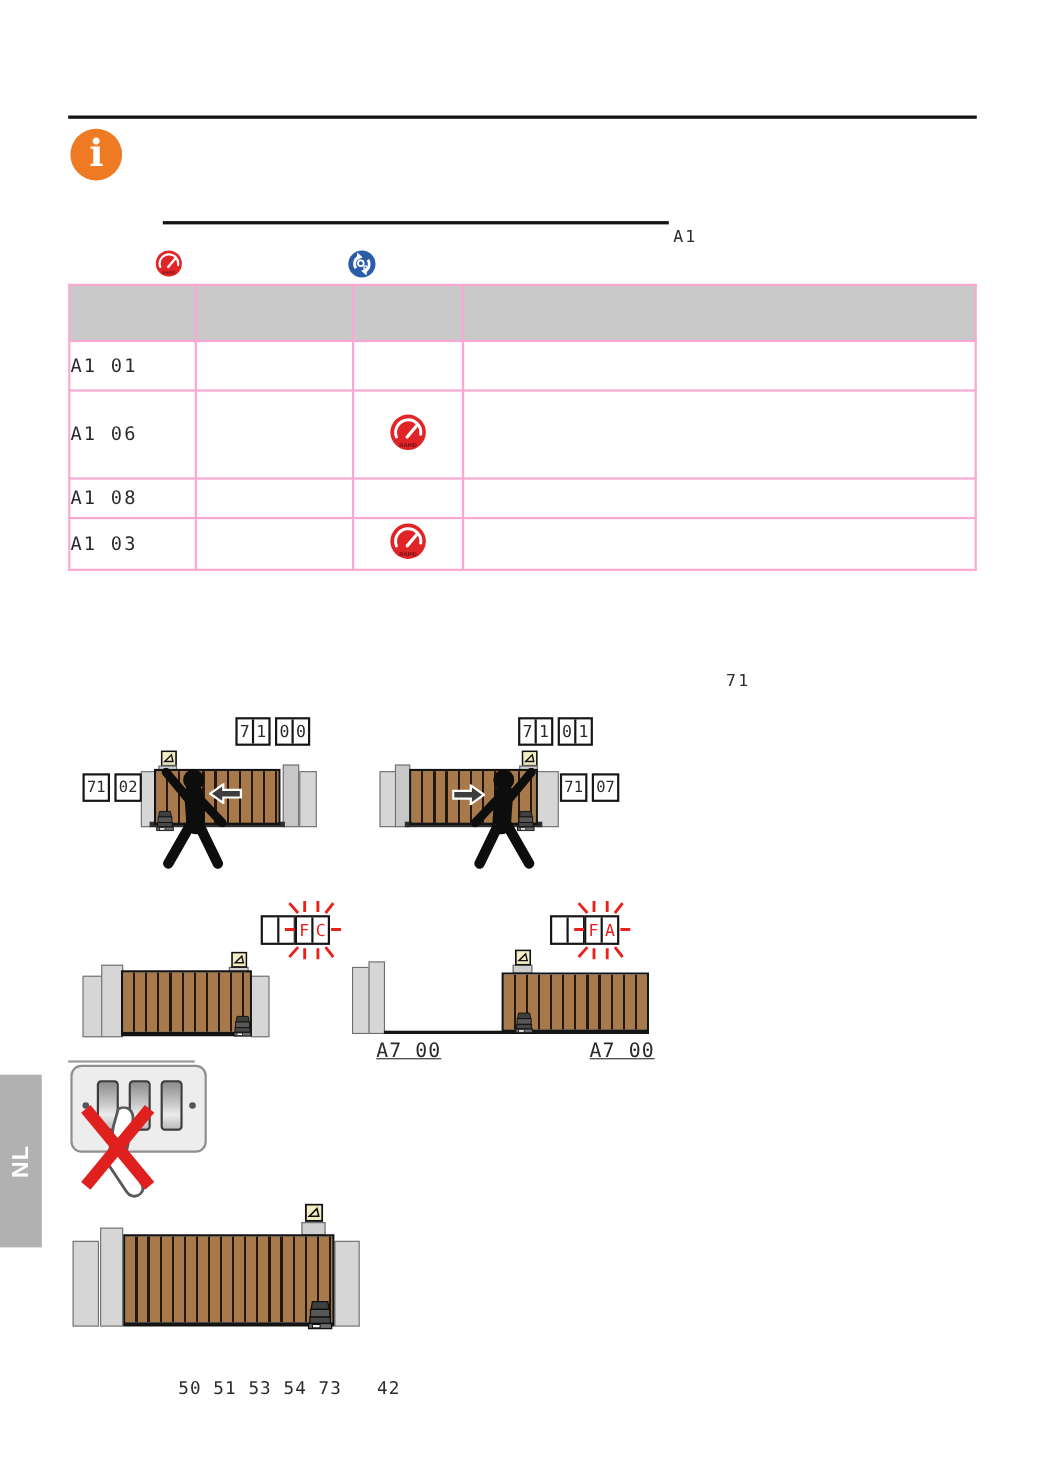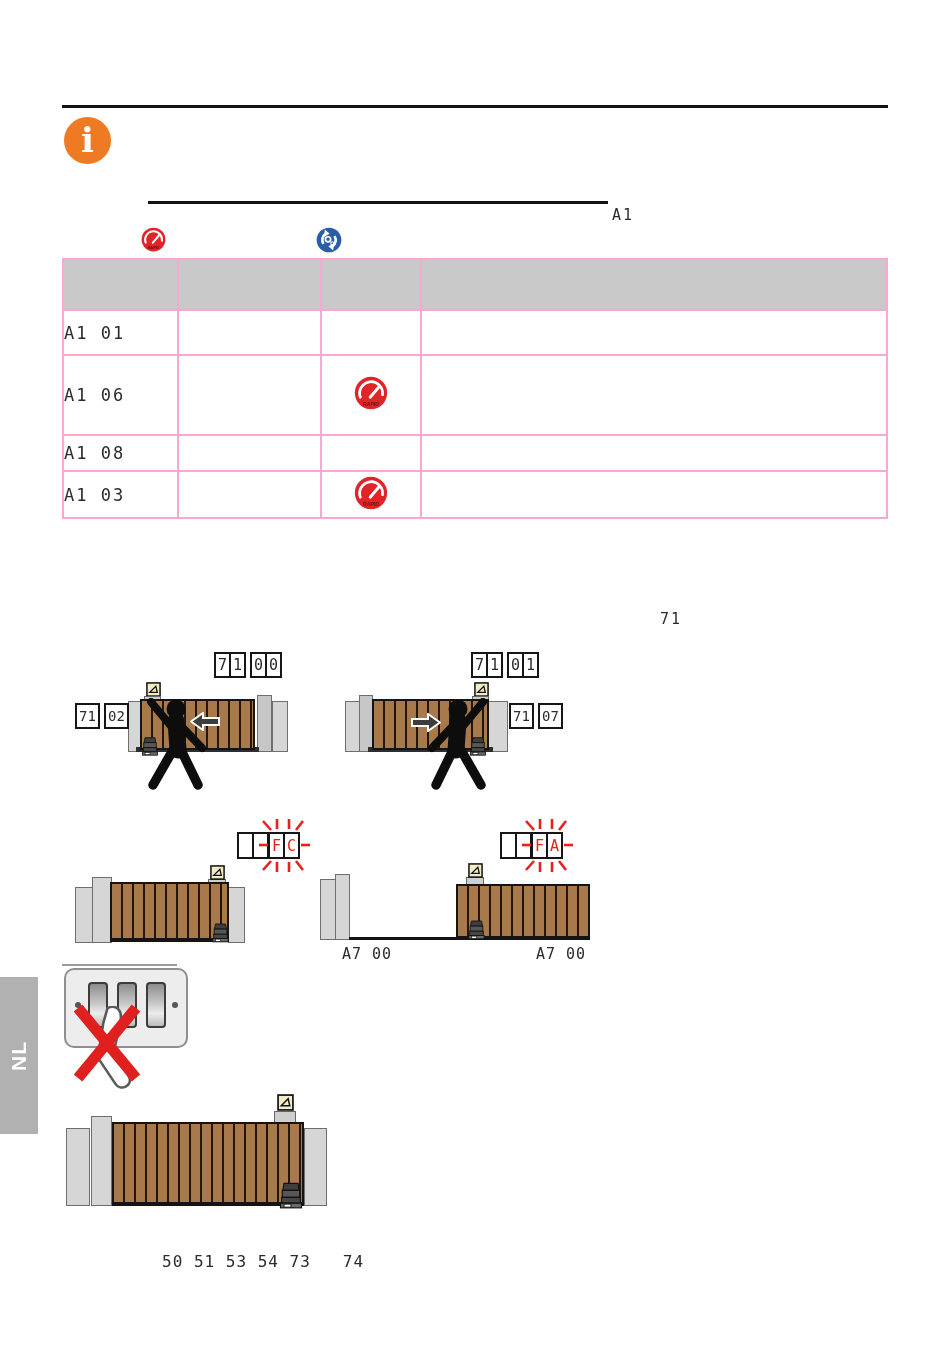--- a/index.html
+++ b/index.html
@@ -58,21 +58,21 @@
   }
   .screw { width:6px; height:6px; border-radius:50%; background:#555; }
   
   .lang-tab {
     background:#b1b1b1; display:flex; align-items:center; justify-content:center;
   }
   .lang-tab span {
     color:#fff; font-weight:bold; font-size:21px; transform:rotate(-90deg);
     letter-spacing:1px;
   }
-  .a7label { font-size:15px; letter-spacing:1px; white-space:pre; }
+  .a7label { font-size:18px; letter-spacing:1px; white-space:pre;text-decoration:underline; }
 </style>
 </head>
 <body>
 
 <div id="canvas">
 
   <div class="abs rule" style="left:62px;top:105px;width:826px;height:2.5px;"></div>
 
   <div class="abs info-circle" style="left:64px;top:117px;">
     <span>i</span>
@@ -412,15 +412,15 @@
       <svg width="24" height="28" viewBox="0 0 20 24">
           <path fill="#3f3f3f" stroke="#111" d="M4 2 h12 l1 6 h-14 z"></path>
           <rect x="2.5" y="8" width="15" height="6" fill="#575757" stroke="#111"></rect>
           <rect x="2" y="14" width="16" height="5" fill="#474747" stroke="#111"></rect>
           <rect x="1" y="19" width="18" height="4" fill="#6a6a6a" stroke="#111"></rect>
           <rect x="4" y="19.8" width="6" height="2.6" fill="#fff" stroke="#111" stroke-width="0.8"></rect>
         </svg>
     </div>
   </div>
 
-  <div class="abs seg" style="left:162px;top:1252px;font-size:16px;letter-spacing:1px;white-space:pre;">50 51 53 54 73   74</div>
+  <div class="abs seg" style="left:162px;top:1252px;font-size:16px;letter-spacing:1px;white-space:pre;">50 51 53 54 73   42</div>
 
 </div>
 
 </body></html>

